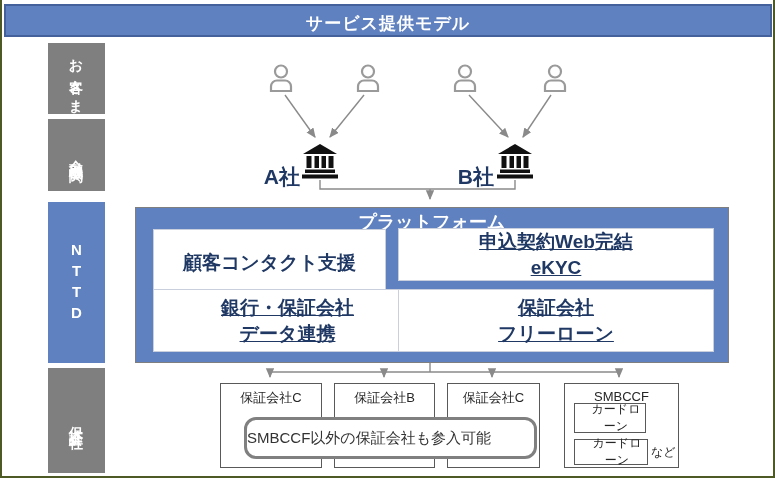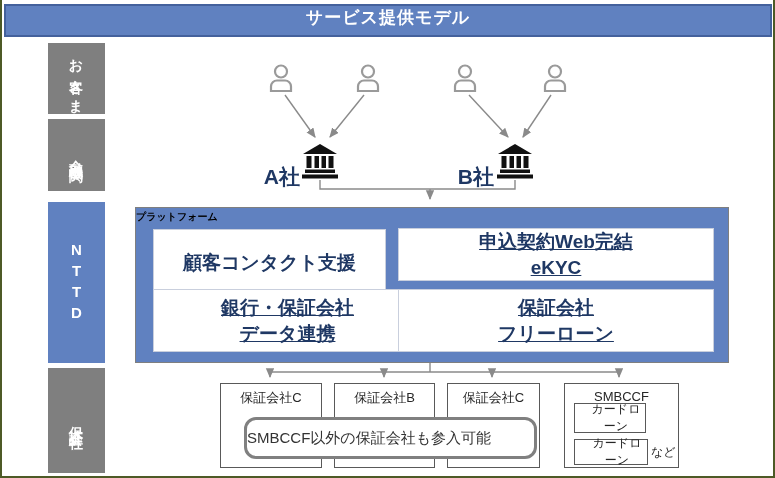--- a/index.html
+++ b/index.html
@@ -6,21 +6,21 @@
   .page{
     position:relative;width:775px;height:478px;background:#fff;
     box-sizing:border-box;
     border-left:2px solid #4d5a26;border-right:2px solid #4d5a26;border-bottom:2px solid #4d5a26;
     font-family:"Liberation Sans",sans-serif;overflow:hidden;
   }
   
   .titlebar{
     position:absolute;left:2px;top:4px;width:768px;height:33px;
     background:#6081c0;border:2px solid #44619c;box-sizing:border-box;
-    display:flex;align-items:flex-start;justify-content:center;
+    display:flex;align-items:flex-end;justify-content:center;
     color:#fff;font-weight:bold;font-size:17px;letter-spacing:1px;
   }
   
   .rail-box{
     position:absolute;left:46px;width:57px;background:#7f7f7f;
     display:flex;align-items:center;justify-content:center;
     color:#fff;font-weight:bold;font-size:14px;
   }
   .rail-box .vtext{writing-mode:vertical-rl;text-orientation:upright;letter-spacing:3px;}
   .rail-nttd{background:#6081c0;}
@@ -31,22 +31,22 @@
   .banklabel{
     position:absolute;width:40px;text-align:right;
     color:#1f3864;font-weight:bold;font-size:21px;
   }
   
   .platform{
     position:absolute;left:133px;top:207px;width:594px;height:156px;
     background:#6081c0;border:1px solid #7f7f7f;box-sizing:border-box;
   }
   .platform-title{
-    position:absolute;left:0;top:2px;width:100%;text-align:left;
-    color:#000000;font-weight:bold;font-size:10px;
+    position:absolute;left:0;top:2px;width:100%;text-align:center;
+    color:#ffffff;font-weight:bold;font-size:18px;
   }
   .pbox{
     position:absolute;background:#fff;border:1px solid #c9cfdd;box-sizing:border-box;
     display:flex;flex-direction:column;align-items:center;justify-content:center;
     color:#1f3864;font-weight:bold;font-size:19px;line-height:26px;text-align:center;
   }
   .pbox.ul span{text-decoration:underline;}
   .pbox-tl{left:17px;top:21px;width:233px;height:68px;}
   .pbox-tr{left:262px;top:20px;width:316px;height:53px;}
   .pbox-bl{left:17px;top:81px;width:269px;height:63px;}

